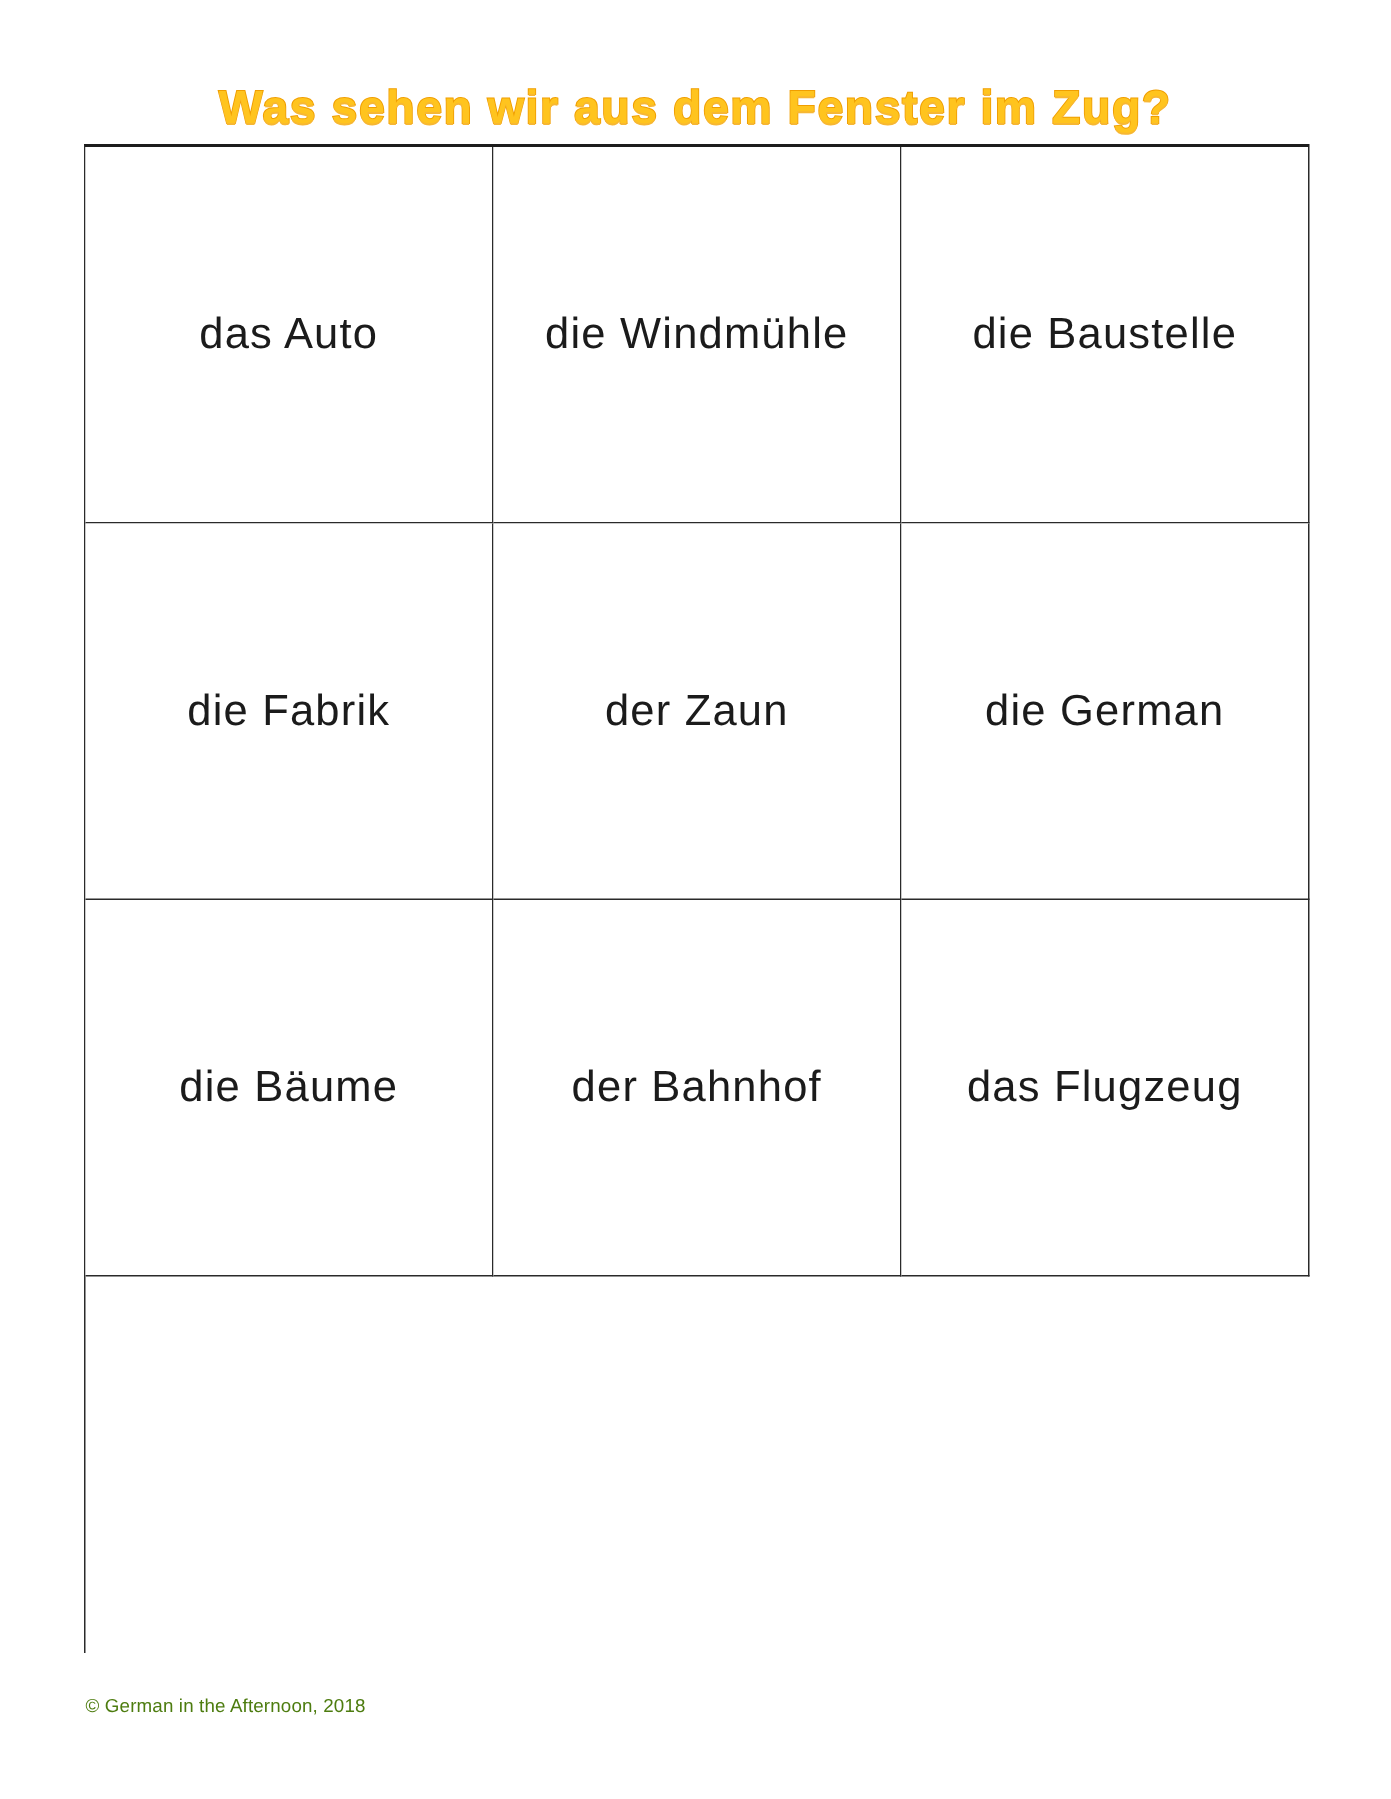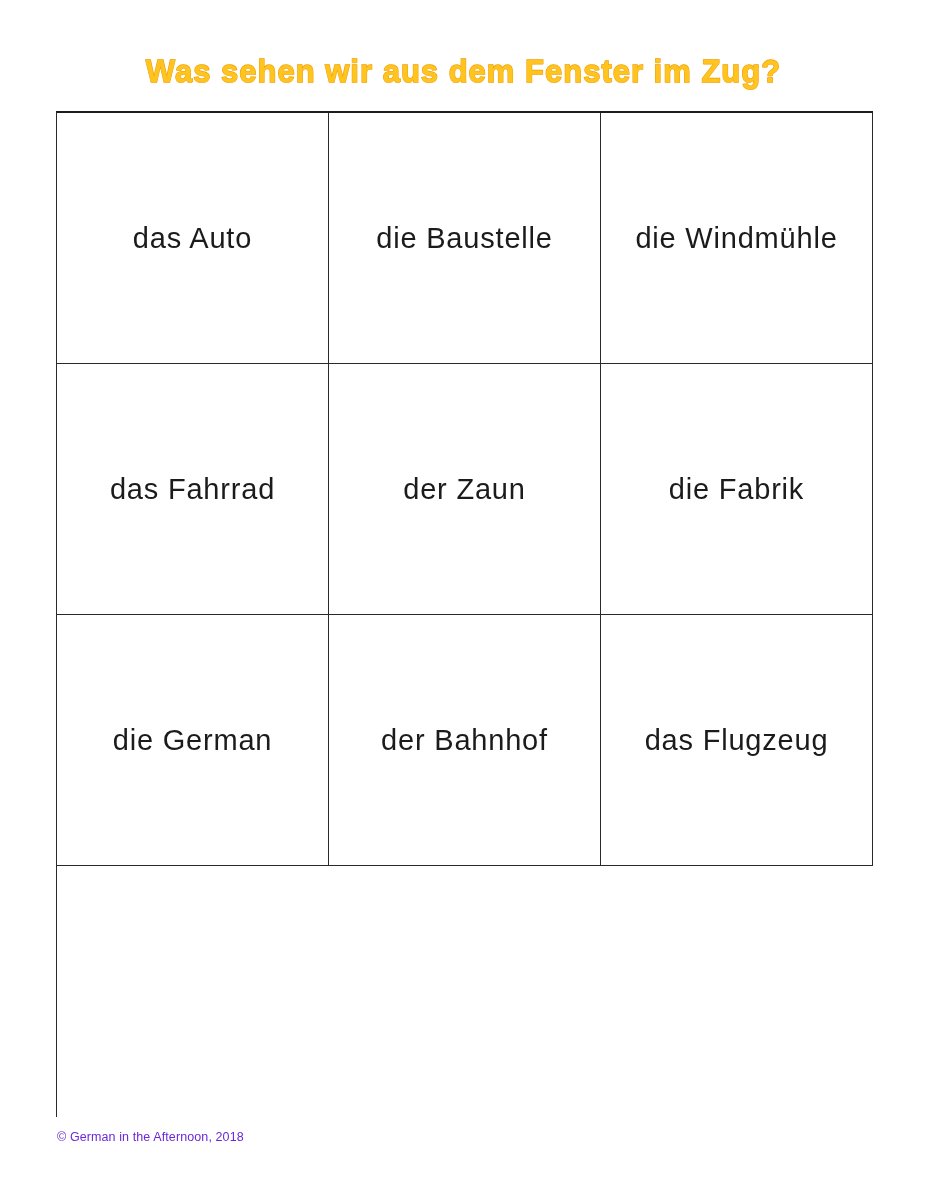--- a/index.html
+++ b/index.html
@@ -32,21 +32,21 @@
     color: #FFC41E;
     -webkit-text-stroke: 1.3px #F09E00;
     paint-order: stroke fill;
     text-shadow: 0 1px 0 #f7b733;
   }
 
   
   .grid {
     position: absolute;
     left: 56px;
-    top: 111px;
+    top: 96px;
     width: 817px;
     height: 1006px;
     display: grid;
     grid-template-columns: repeat(3, 1fr);
     grid-template-rows: repeat(4, 1fr);
     border-top: 2px solid #1c1c1c;
     border-left: 1.5px solid #2a2a2a;
   }
 
   .cell {
@@ -60,38 +60,38 @@
     color: #1b1b1b;
     background: #ffffff;
   }
 
   
   .footer {
     position: absolute;
     left: 57px;
     top: 1130px;
     font-size: 12.5px;
-    color: #6d28d9;
+    color: #4d7c0f;
     letter-spacing: 0.1px;
   }
 </style>
 </head>
 <body>
 
 <div class="page">
 
   <div class="title">Was sehen wir aus dem Fenster im Zug?</div>
 
   <div class="grid">
     <div class="cell">das Auto</div>
+    <div class="cell">die Windmühle</div>
     <div class="cell">die Baustelle</div>
-    <div class="cell">die Windmühle</div>
-    <div class="cell">das Fahrrad</div>
+    <div class="cell">die Fabrik</div>
     <div class="cell">der Zaun</div>
-    <div class="cell">die Fabrik</div>
     <div class="cell">die German</div>
+    <div class="cell">die Bäume</div>
     <div class="cell">der Bahnhof</div>
     <div class="cell">das Flugzeug</div>
   </div>
 
   <div class="footer">© German in the Afternoon, 2018</div>
 
 </div>
 
 </body></html>

